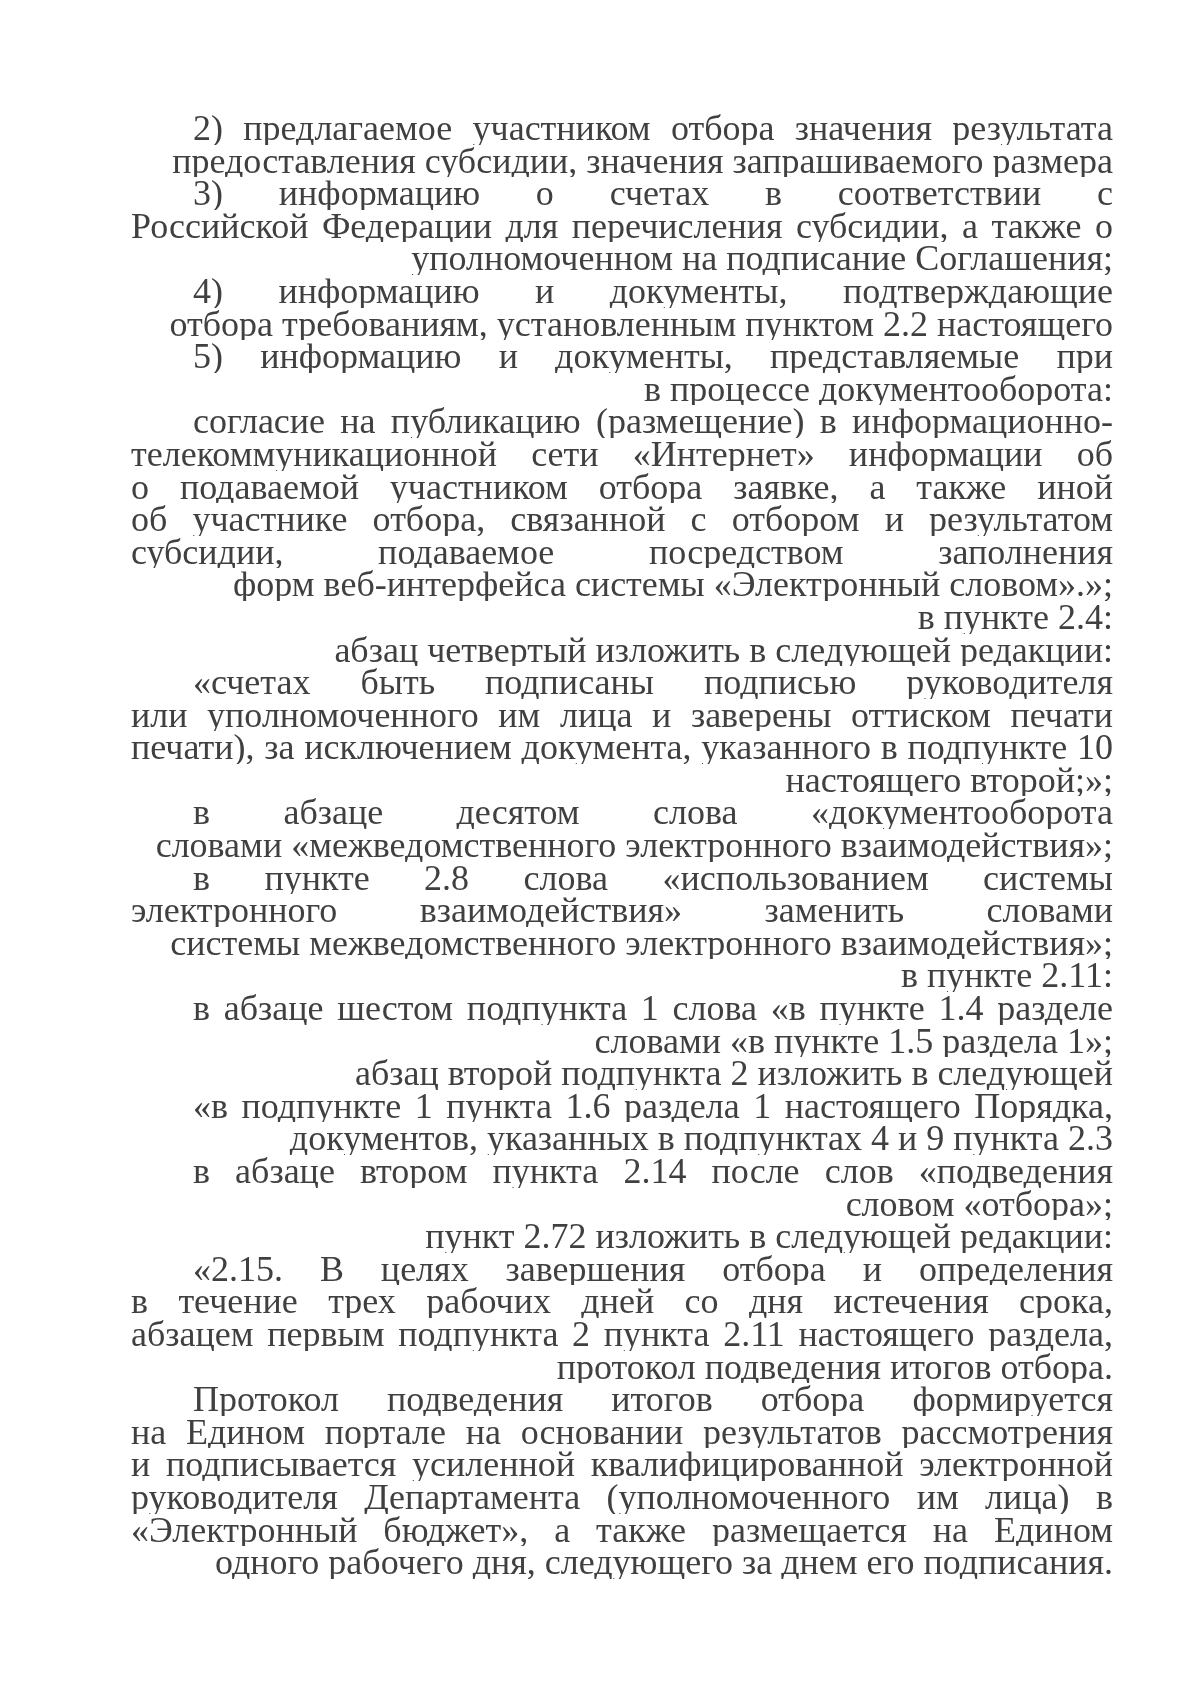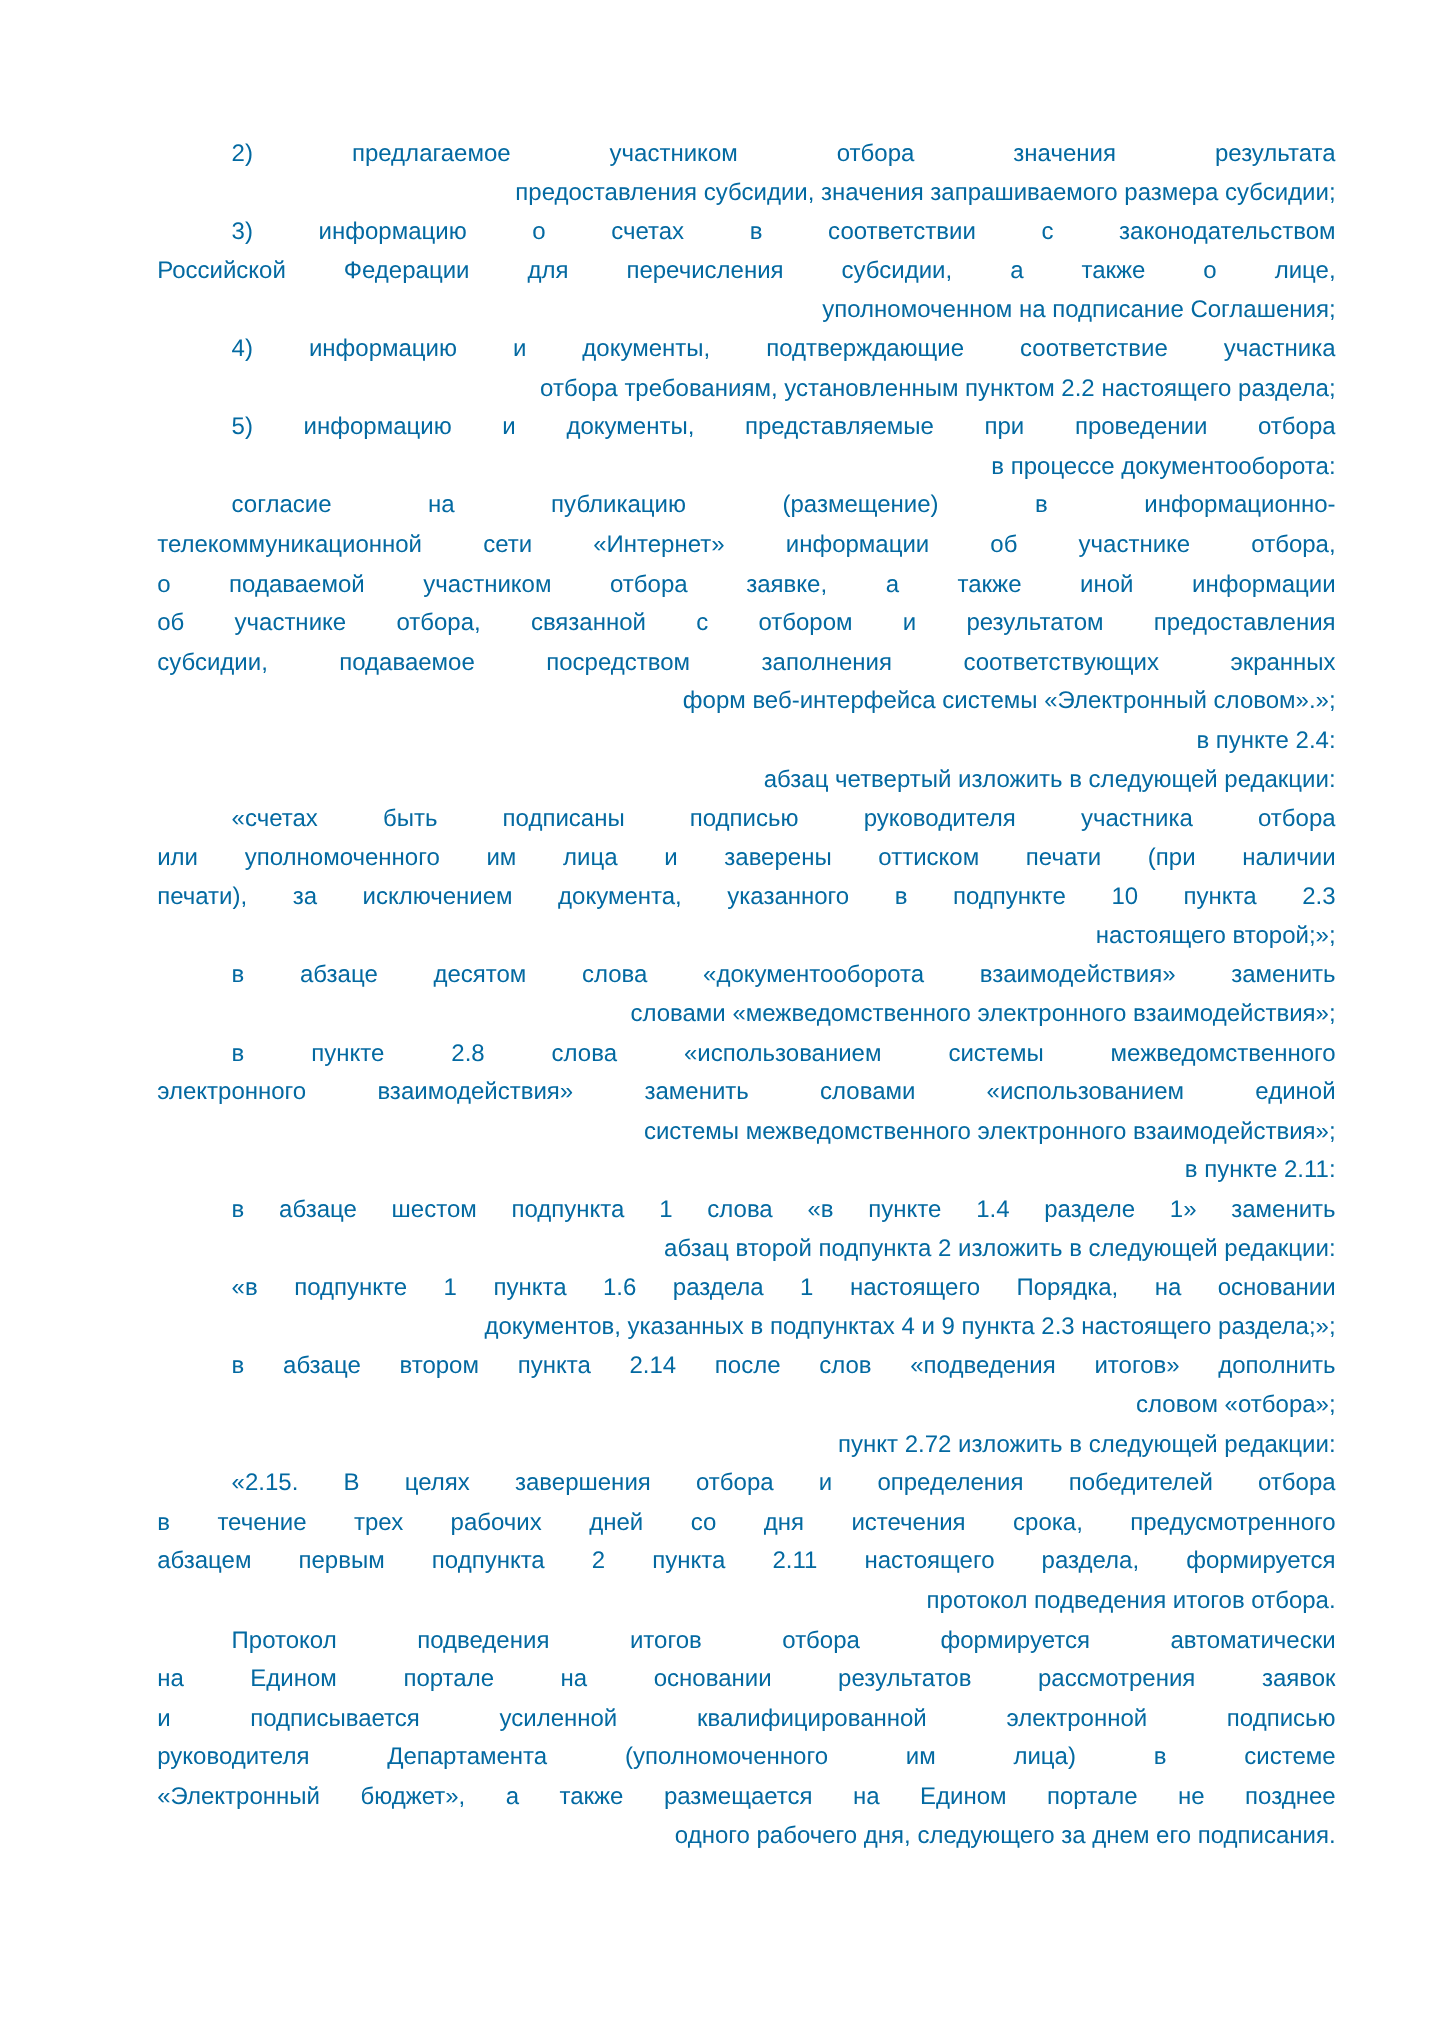--- a/index.html
+++ b/index.html
@@ -7,23 +7,23 @@
     padding: 0;
     background: #ffffff;
   }
   .page {
     position: relative;
     width: 1200px;
     height: 1698px;
     background: #ffffff;
     box-sizing: border-box;
     padding: 112px 87px 0 131px;
-    font-family: Liberation Sans, sans-serif;
-    font-size: 20px;
-    color: #0369a1;
+    font-family: Liberation Serif, serif;
+    font-size: 36px;
+    color: #404040;
     overflow: hidden;
   }
   .doc-body {
     width: 982px;
   }
   .para {
     margin: 0;
     padding: 0;
   }
   .line {
@@ -90,20 +90,21 @@
       <div class="para">
         <div class="line first fill">в пункте 2.8 слова «использованием системы межведомственного</div>
         <div class="line fill">электронного взаимодействия» заменить словами «использованием единой</div>
         <div class="line">системы межведомственного электронного взаимодействия»;</div>
       </div>
       <div class="para">
         <div class="line first">в пункте 2.11:</div>
       </div>
       <div class="para">
         <div class="line first fill">в абзаце шестом подпункта 1 слова «в пункте 1.4 разделе 1» заменить</div>
+        <div class="line">словами «в пункте 1.5 раздела 1»;</div>
       </div>
       <div class="para">
         <div class="line first">абзац второй подпункта 2 изложить в следующей редакции:</div>
       </div>
       <div class="para">
         <div class="line first fill">«в подпункте 1 пункта 1.6 раздела 1 настоящего Порядка, на основании</div>
         <div class="line">документов, указанных в подпунктах 4 и 9 пункта 2.3 настоящего раздела;»;</div>
       </div>
       <div class="para">
         <div class="line first fill">в абзаце втором пункта 2.14 после слов «подведения итогов» дополнить</div>

